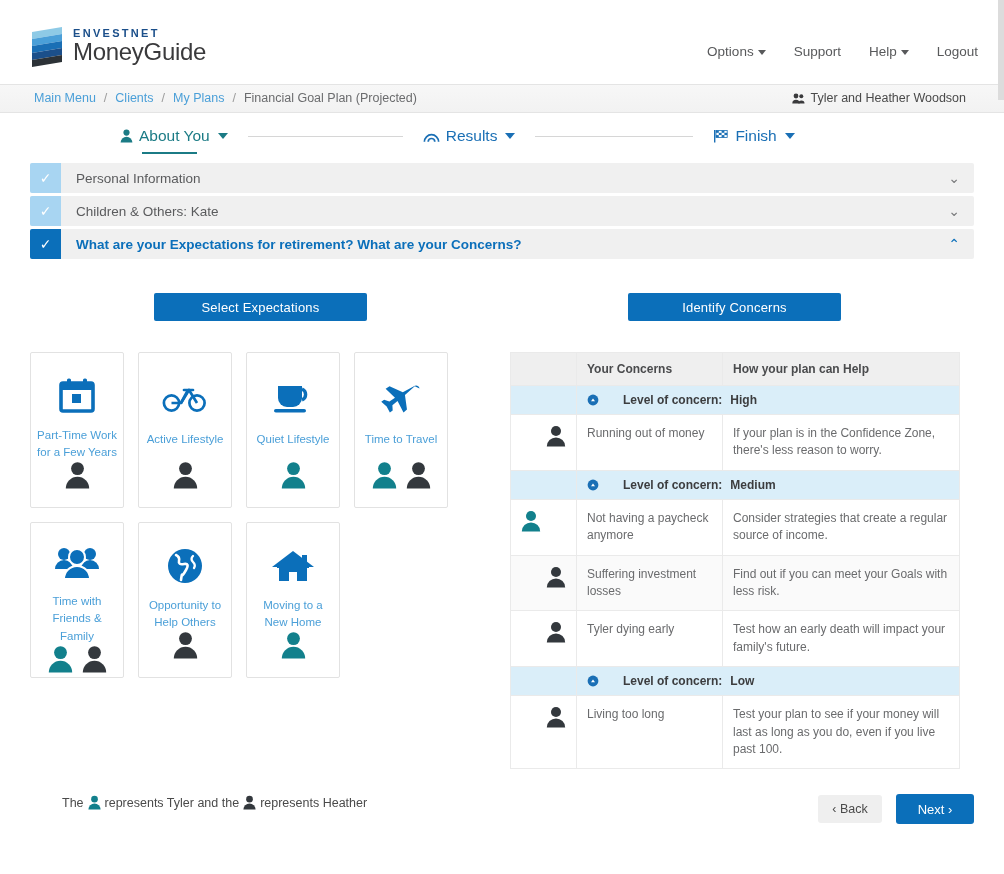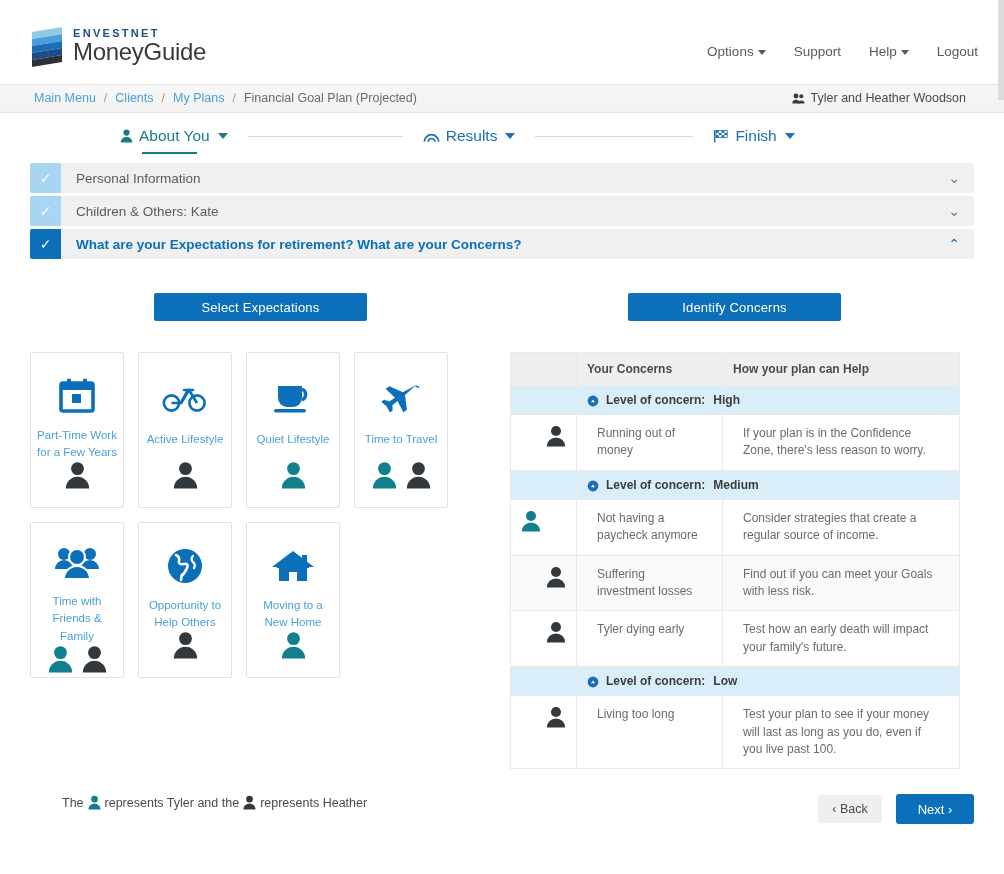--- a/index.html
+++ b/index.html
@@ -167,27 +167,27 @@
     background: #efefef; color: #4a4b4d;
     font-weight: bold; text-align: left;
     padding: 9px 10px; font-size: 12px;
   }
   .th-icon { width: 66px; }
   .th-concern { width: 146px; }
   .lvl-row td {
     background: #daeef9; padding: 7px 10px;
     color: #3c3d3f; font-weight: bold; font-size: 12px;
   }
-  .lvl-inner { display: flex; align-items: flex-end; gap: 7px; }
+  .lvl-inner { display: flex; align-items: center; gap: 24px; }
   .lvl-text span.val { margin-left: 8px; }
   .row-icon { padding: 10px 10px; }
   .row-icon.right { text-align: right; }
   .row-icon.left { text-align: left; }
   .ctable td.cell {
-    padding: 10px 20px; color: #6a6b6d; line-height: 1.45;
+    padding: 10px 10px; color: #6a6b6d; line-height: 1.45;
   }
   tr.shade td { background: #fafafa; }
   tr.plain td { background: #ffffff; }
 
   
   .legend {
     margin: 26px 0 0 32px; font-size: 12.5px; color: #4a4a4a;
     display: flex; align-items: center; gap: 4px;
   }
 

